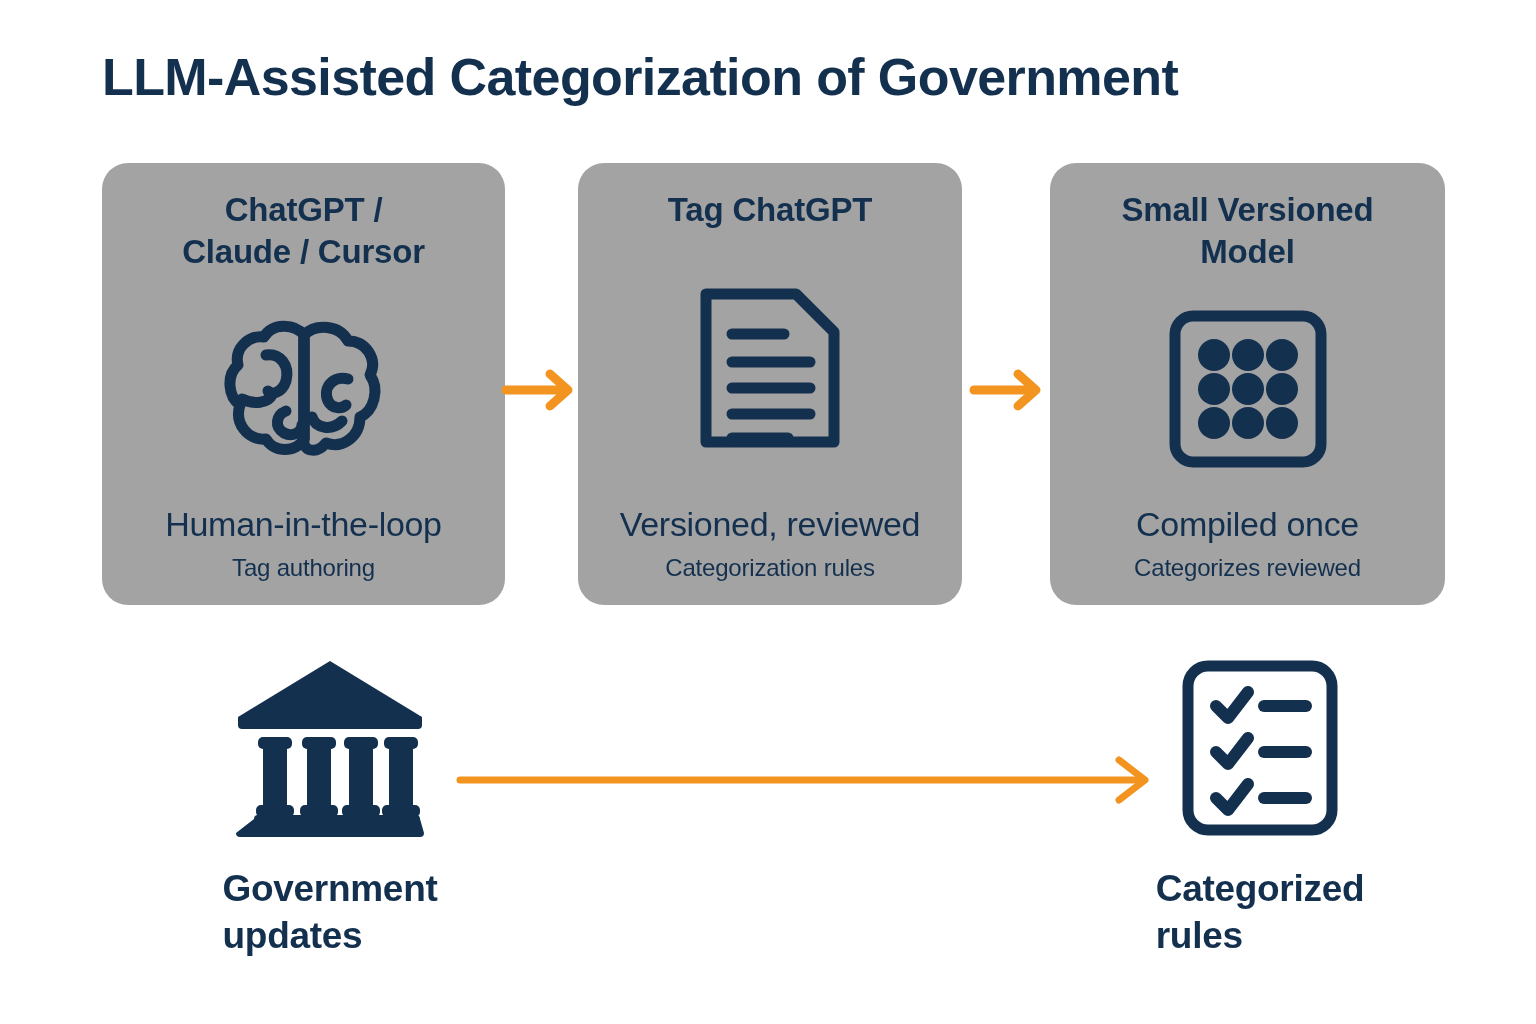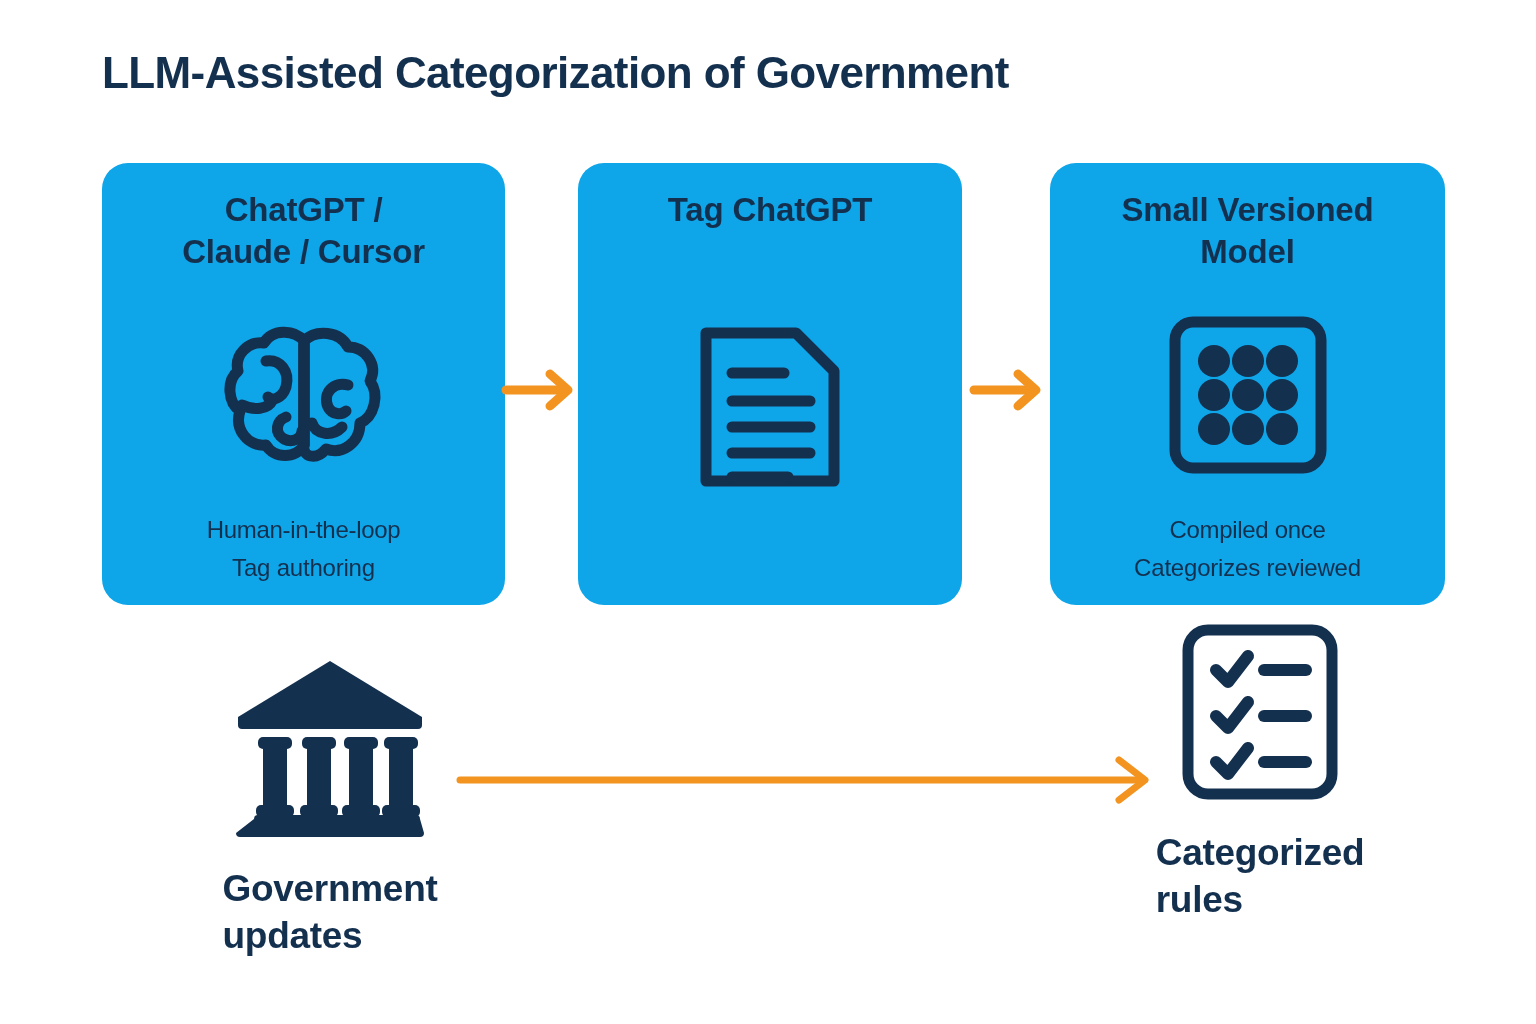--- a/index.html
+++ b/index.html
@@ -18,34 +18,34 @@
     height: 1024px;
     background: #ffffff;
   }
 
   
   .page-title {
     position: absolute;
     left: 102px;
     top: 48px;
     width: 1340px;
-    font-size: 44px;
+    font-size: 52px;
     font-weight: bold;
     letter-spacing: -0.6px;
     color: #14304F;
     line-height: 1.15;
     white-space: nowrap;
   }
 
   
   .card {
     position: absolute;
     top: 163px;
     height: 442px;
-    background: #0ea5e9;
+    background: #a3a3a3;
     border-radius: 26px;
     display: flex;
     flex-direction: column;
     align-items: center;
     padding: 26px 14px 22px 14px;
   }
   #card-0 { left: 102px;  width: 403px; }
   #card-1 { left: 578px;  width: 384px; }
   #card-2 { left: 1050px; width: 395px; }
 
@@ -66,21 +66,21 @@
     width: 100%;
   }
 
   .card-foot {
     display: flex;
     flex-direction: column;
     align-items: center;
     width: 100%;
   }
   .card-sub-1 {
-    font-size: 24px;
+    font-size: 34px;
     font-weight: 500;
     color: #14304F;
     text-align: center;
     line-height: 1.2;
     letter-spacing: -0.3px;
   }
   .card-sub-2 {
     font-size: 24px;
     font-weight: 400;
     color: #14304F;
@@ -110,21 +110,21 @@
   }
 
   
   .bottom-node {
     position: absolute;
     display: flex;
     flex-direction: column;
     align-items: center;
   }
   #node-gov { left: 170px;  top: 652px; width: 320px; }
-  #node-out { left: 1095px; top: 616px; width: 330px; }
+  #node-out { left: 1095px; top: 652px; width: 330px; }
 
   .bottom-icon {
     height: 192px;
     display: flex;
     align-items: center;
     justify-content: center;
   }
   .bottom-label {
     margin-top: 22px;
     font-size: 37px;
@@ -188,20 +188,24 @@
       <svg width="156" height="172" viewBox="0 0 156 172">
         <path d="M14 12 H104 L142 50 V160 H14 Z" fill="none" stroke="#14304F" stroke-width="11" stroke-linejoin="round"></path>
         <g stroke="#14304F" stroke-width="11" stroke-linecap="round">
           <line x1="40" y1="52" x2="92" y2="52"></line>
           <line x1="40" y1="80" x2="118" y2="80"></line>
           <line x1="40" y1="106" x2="118" y2="106"></line>
           <line x1="40" y1="132" x2="118" y2="132"></line>
           <line x1="40" y1="156" x2="96" y2="156"></line>
         </g>
       </svg>
+    </div>
+    <div class="card-foot">
+      <div class="card-sub-1">Versioned, reviewed</div>
+      <div class="card-sub-2">Categorization rules</div>
     </div>
   </div>
 
   <div class="arrow-short" id="arrow-1">
     <svg width="80" height="48" viewBox="0 0 80 48">
       <g stroke="#F2941F" stroke-width="9" stroke-linecap="round" stroke-linejoin="round" fill="none">
         <line x1="6" y1="24" x2="64" y2="24"></line>
         <polyline points="50,8 68,24 50,40"></polyline>
       </g>
     </svg>

